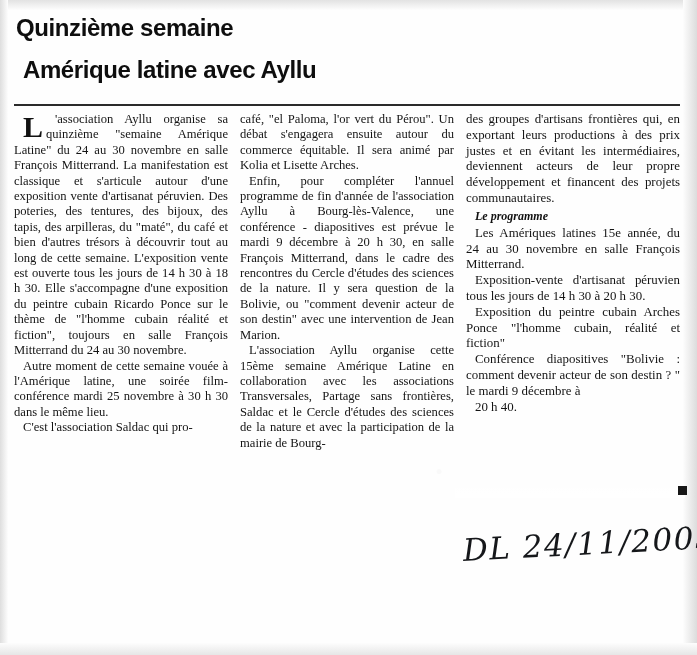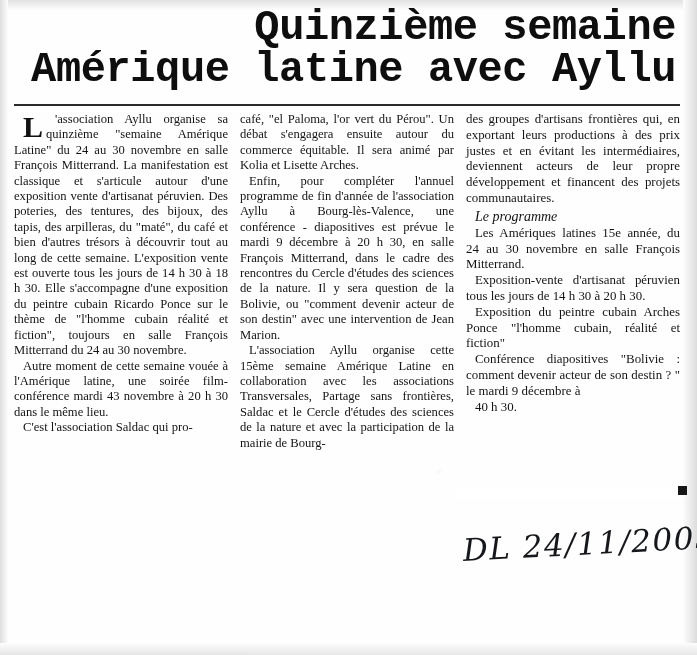--- a/index.html
+++ b/index.html
@@ -44,27 +44,26 @@
     position: absolute;
     left: 0; bottom: 0; width: 697px; height: 12px;
     background: linear-gradient(to top, #e6e6e6, #fdfdfd);
   }
 
   .headline {
     position: absolute;
     left: 16px;
     top: 8px;
     width: 660px;
-    font-family: Liberation Mono, monospace;
+    font-family: Liberation Sans, sans-serif;
     font-weight: bold;
-    font-size: 42px;
+    font-size: 24px;
     line-height: 40px;
     letter-spacing: -0.4px;
     color: #0e0e0e;
-    text-align: right;
   }
   .headline .line1 { display: block; }
   .headline .line2 { display: block; margin-top: 2px; margin-left: 7px; }
 
   .rule {
     position: absolute;
     left: 14px;
     top: 104px;
     width: 666px;
     height: 2px;
@@ -104,22 +103,22 @@
     font-weight: bold;
     font-size: 30px;
     line-height: 26px;
     padding: 2px 3px 0 0;
     color: #111;
   }
 
   .subhead {
     font-family: "Liberation Serif", serif;
     font-style: italic;
-    font-weight: normal;
-    font-size: 14px;
+    font-weight: bold;
+    font-size: 12px;
     line-height: 19px;
     margin: 7px 0 4px 0;
     color: #111;
     text-indent: 0;
   }
   .col3 {
     font-size: 12.9px;
     line-height: 15.8px;
   }
   .fade-bottom {
@@ -167,38 +166,38 @@
     <span class="line1">Quinzième semaine</span>
     <span class="line2">Amérique latine avec Ayllu</span>
   </div>
 
   <div class="rule"></div>
 
   <div class="columns">
 
     <div class="col">
       <p class="dropcap-para"><span class="dropcap">L</span><span>'association Ayllu organise sa quinzième "semaine Amérique Latine" du 24 au 30 novembre en salle François Mitterrand. La manifestation est classique et s'articule autour d'une exposition vente d'artisanat péruvien. Des poteries, des tentures, des bijoux, des tapis, des arpilleras, du "maté", du café et bien d'autres trésors à découvrir tout au long de cette semaine. L'exposition vente est ouverte tous les jours de 14 h 30 à 18 h 30. Elle s'accompagne d'une exposition du peintre cubain Ricardo Ponce sur le thème de "l'homme cubain réalité et fiction", toujours en salle François Mitterrand du 24 au 30 novembre.</span></p>
-      <p>Autre moment de cette semaine vouée à l'Amérique latine, une soirée film-conférence mardi 43 novembre à 20 h 30 dans le même lieu.</p>
+      <p>Autre moment de cette semaine vouée à l'Amérique latine, une soirée film-conférence mardi 25 novembre à 30 h 30 dans le même lieu.</p>
       <p>C'est l'association Saldac qui pro-</p>
     </div>
 
     <div class="col">
       <p class="noindent">café, "el Paloma, l'or vert du Pérou". Un débat s'engagera ensuite autour du commerce équitable. Il sera animé par Kolia et Lisette Arches.</p>
       <p>Enfin, pour compléter l'annuel programme de fin d'année de l'association Ayllu à Bourg-lès-Valence, une conférence - diapositives est prévue le mardi 9 décembre à 20 h 30, en salle François Mitterrand, dans le cadre des rencontres du Cercle d'études des sciences de la nature. Il y sera question de la Bolivie, ou "comment devenir acteur de son destin" avec une intervention de Jean Marion.</p>
       <p>L'association Ayllu organise cette 15ème semaine Amérique Latine en collaboration avec les associations Transversales, Partage sans frontières, Saldac et le Cercle d'études des sciences de la nature et avec la participation de la mairie de Bourg-</p>
     </div>
 
     <div class="col col3">
       <p class="noindent">des groupes d'artisans frontières qui, en exportant leurs productions à des prix justes et en évitant les intermédiaires, deviennent acteurs de leur propre développement et financent des projets communautaires.</p>
       <p class="subhead">Le programme</p>
       <p>Les Amériques latines 15e année, du 24 au 30 novembre en salle François Mitterrand.</p>
       <p>Exposition-vente d'artisanat péruvien tous les jours de 14 h 30 à 20 h 30.</p>
       <p>Exposition du peintre cubain Arches Ponce "l'homme cubain, réalité et fiction"</p>
       <p>Conférence diapositives "Bolivie : comment devenir acteur de son destin ? " le mardi 9 décembre à</p>
-      <p>40 h 30.</p>
+      <p>20 h 40.</p>
     </div>
 
   </div>
 
   <div class="fade-bottom"></div>
   <div class="corner-mark"></div>
 
   <div class="handwriting">DL 24/11/2003</div>
 
 </div>

